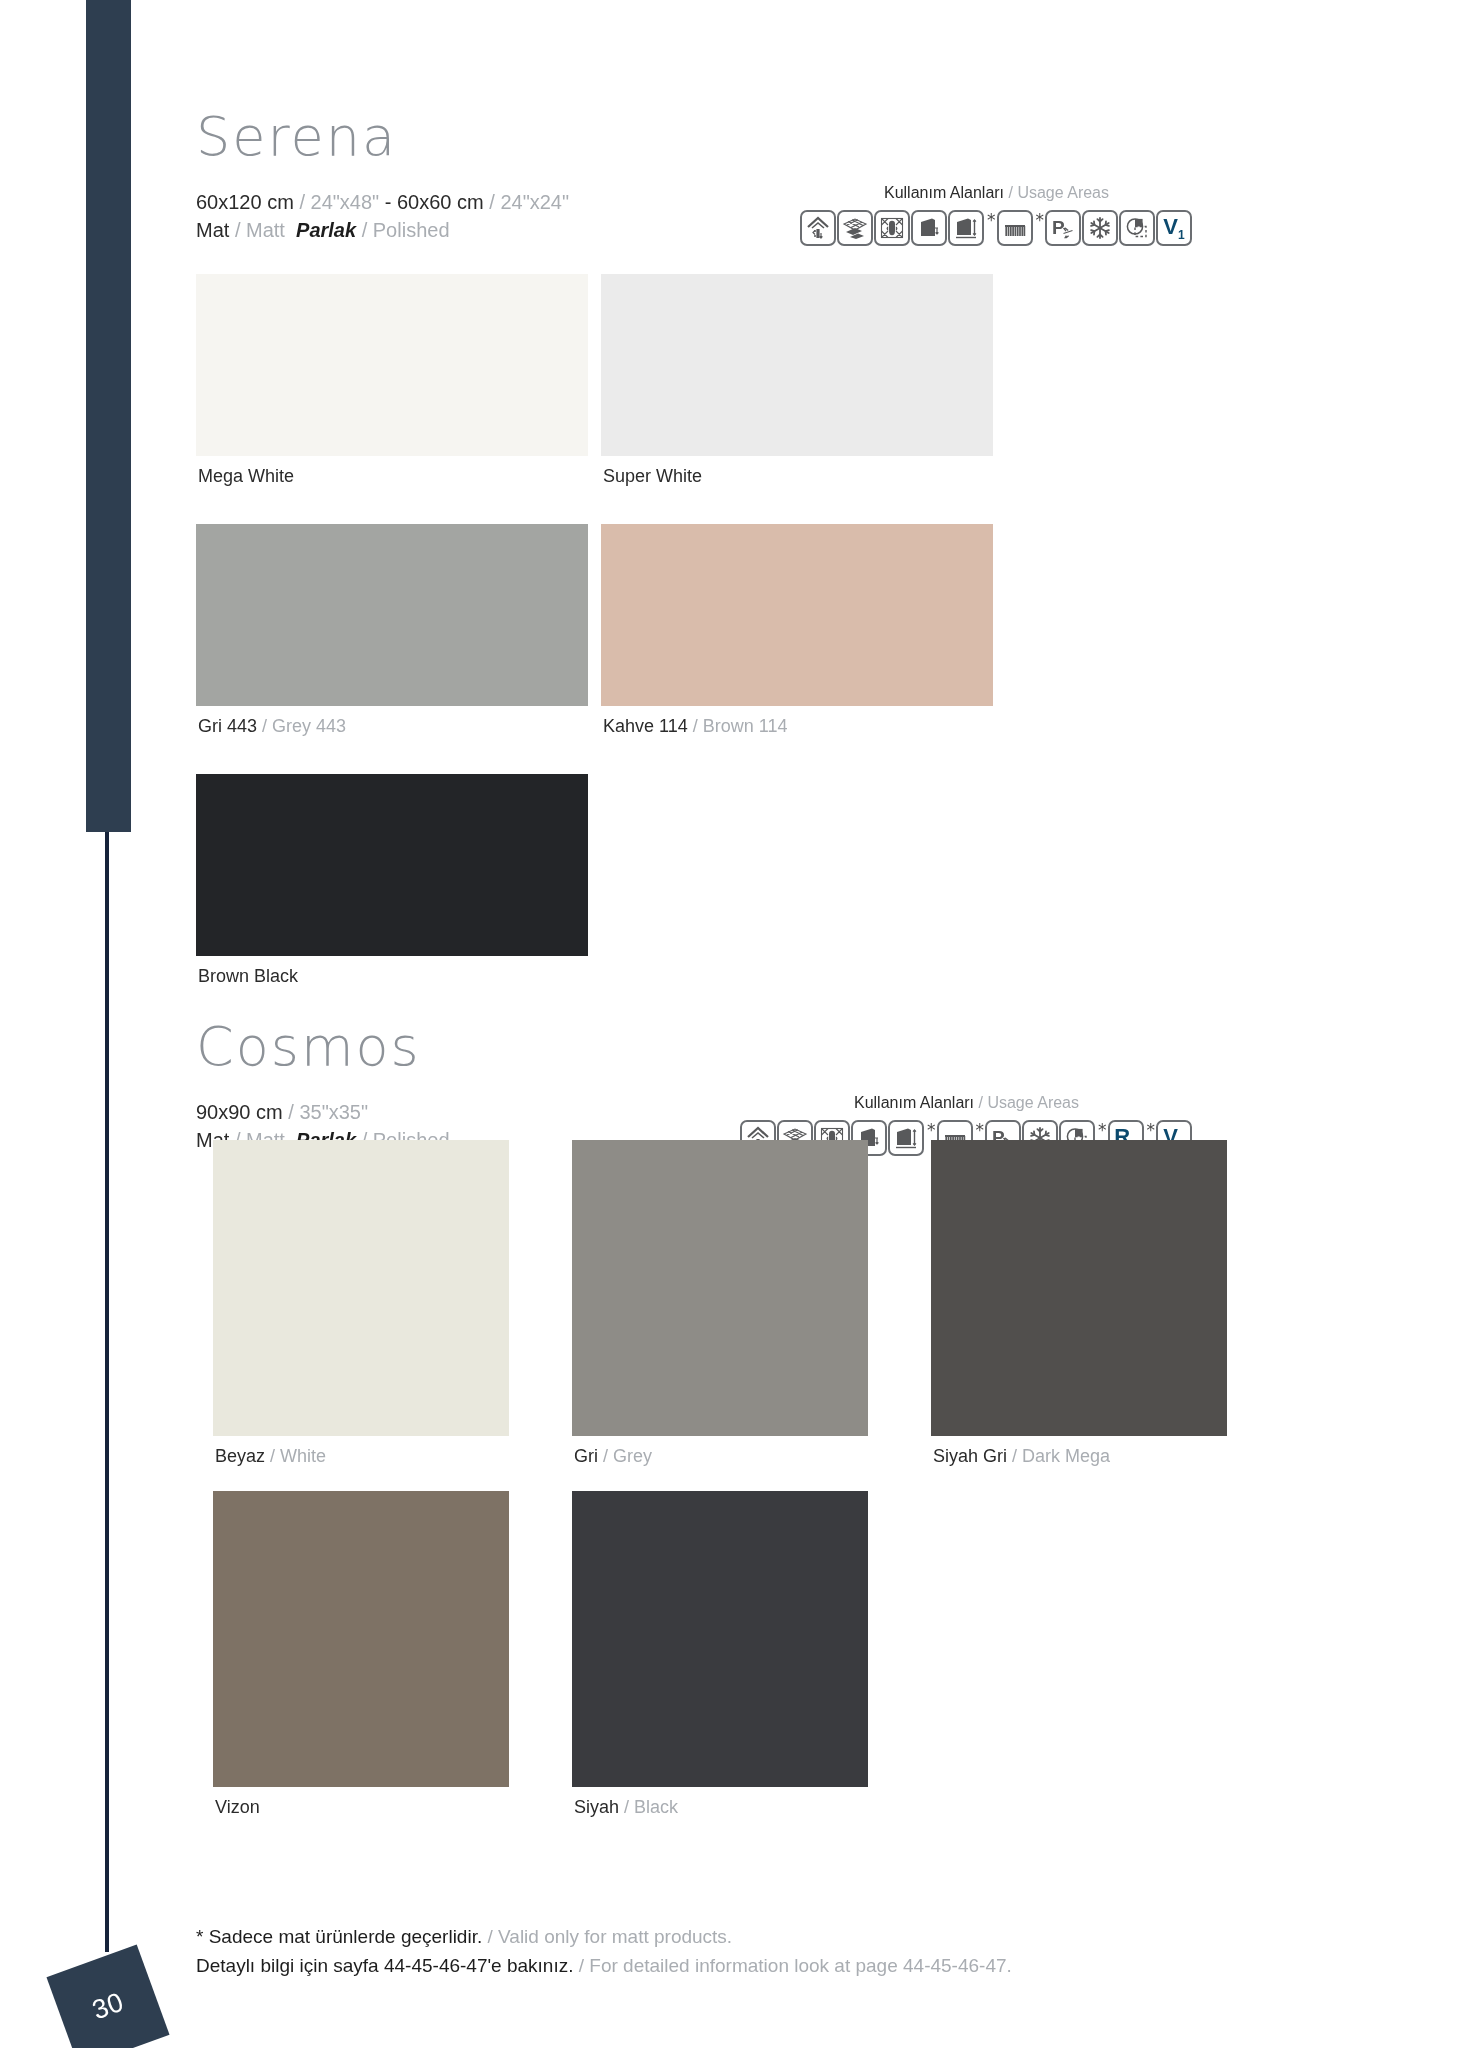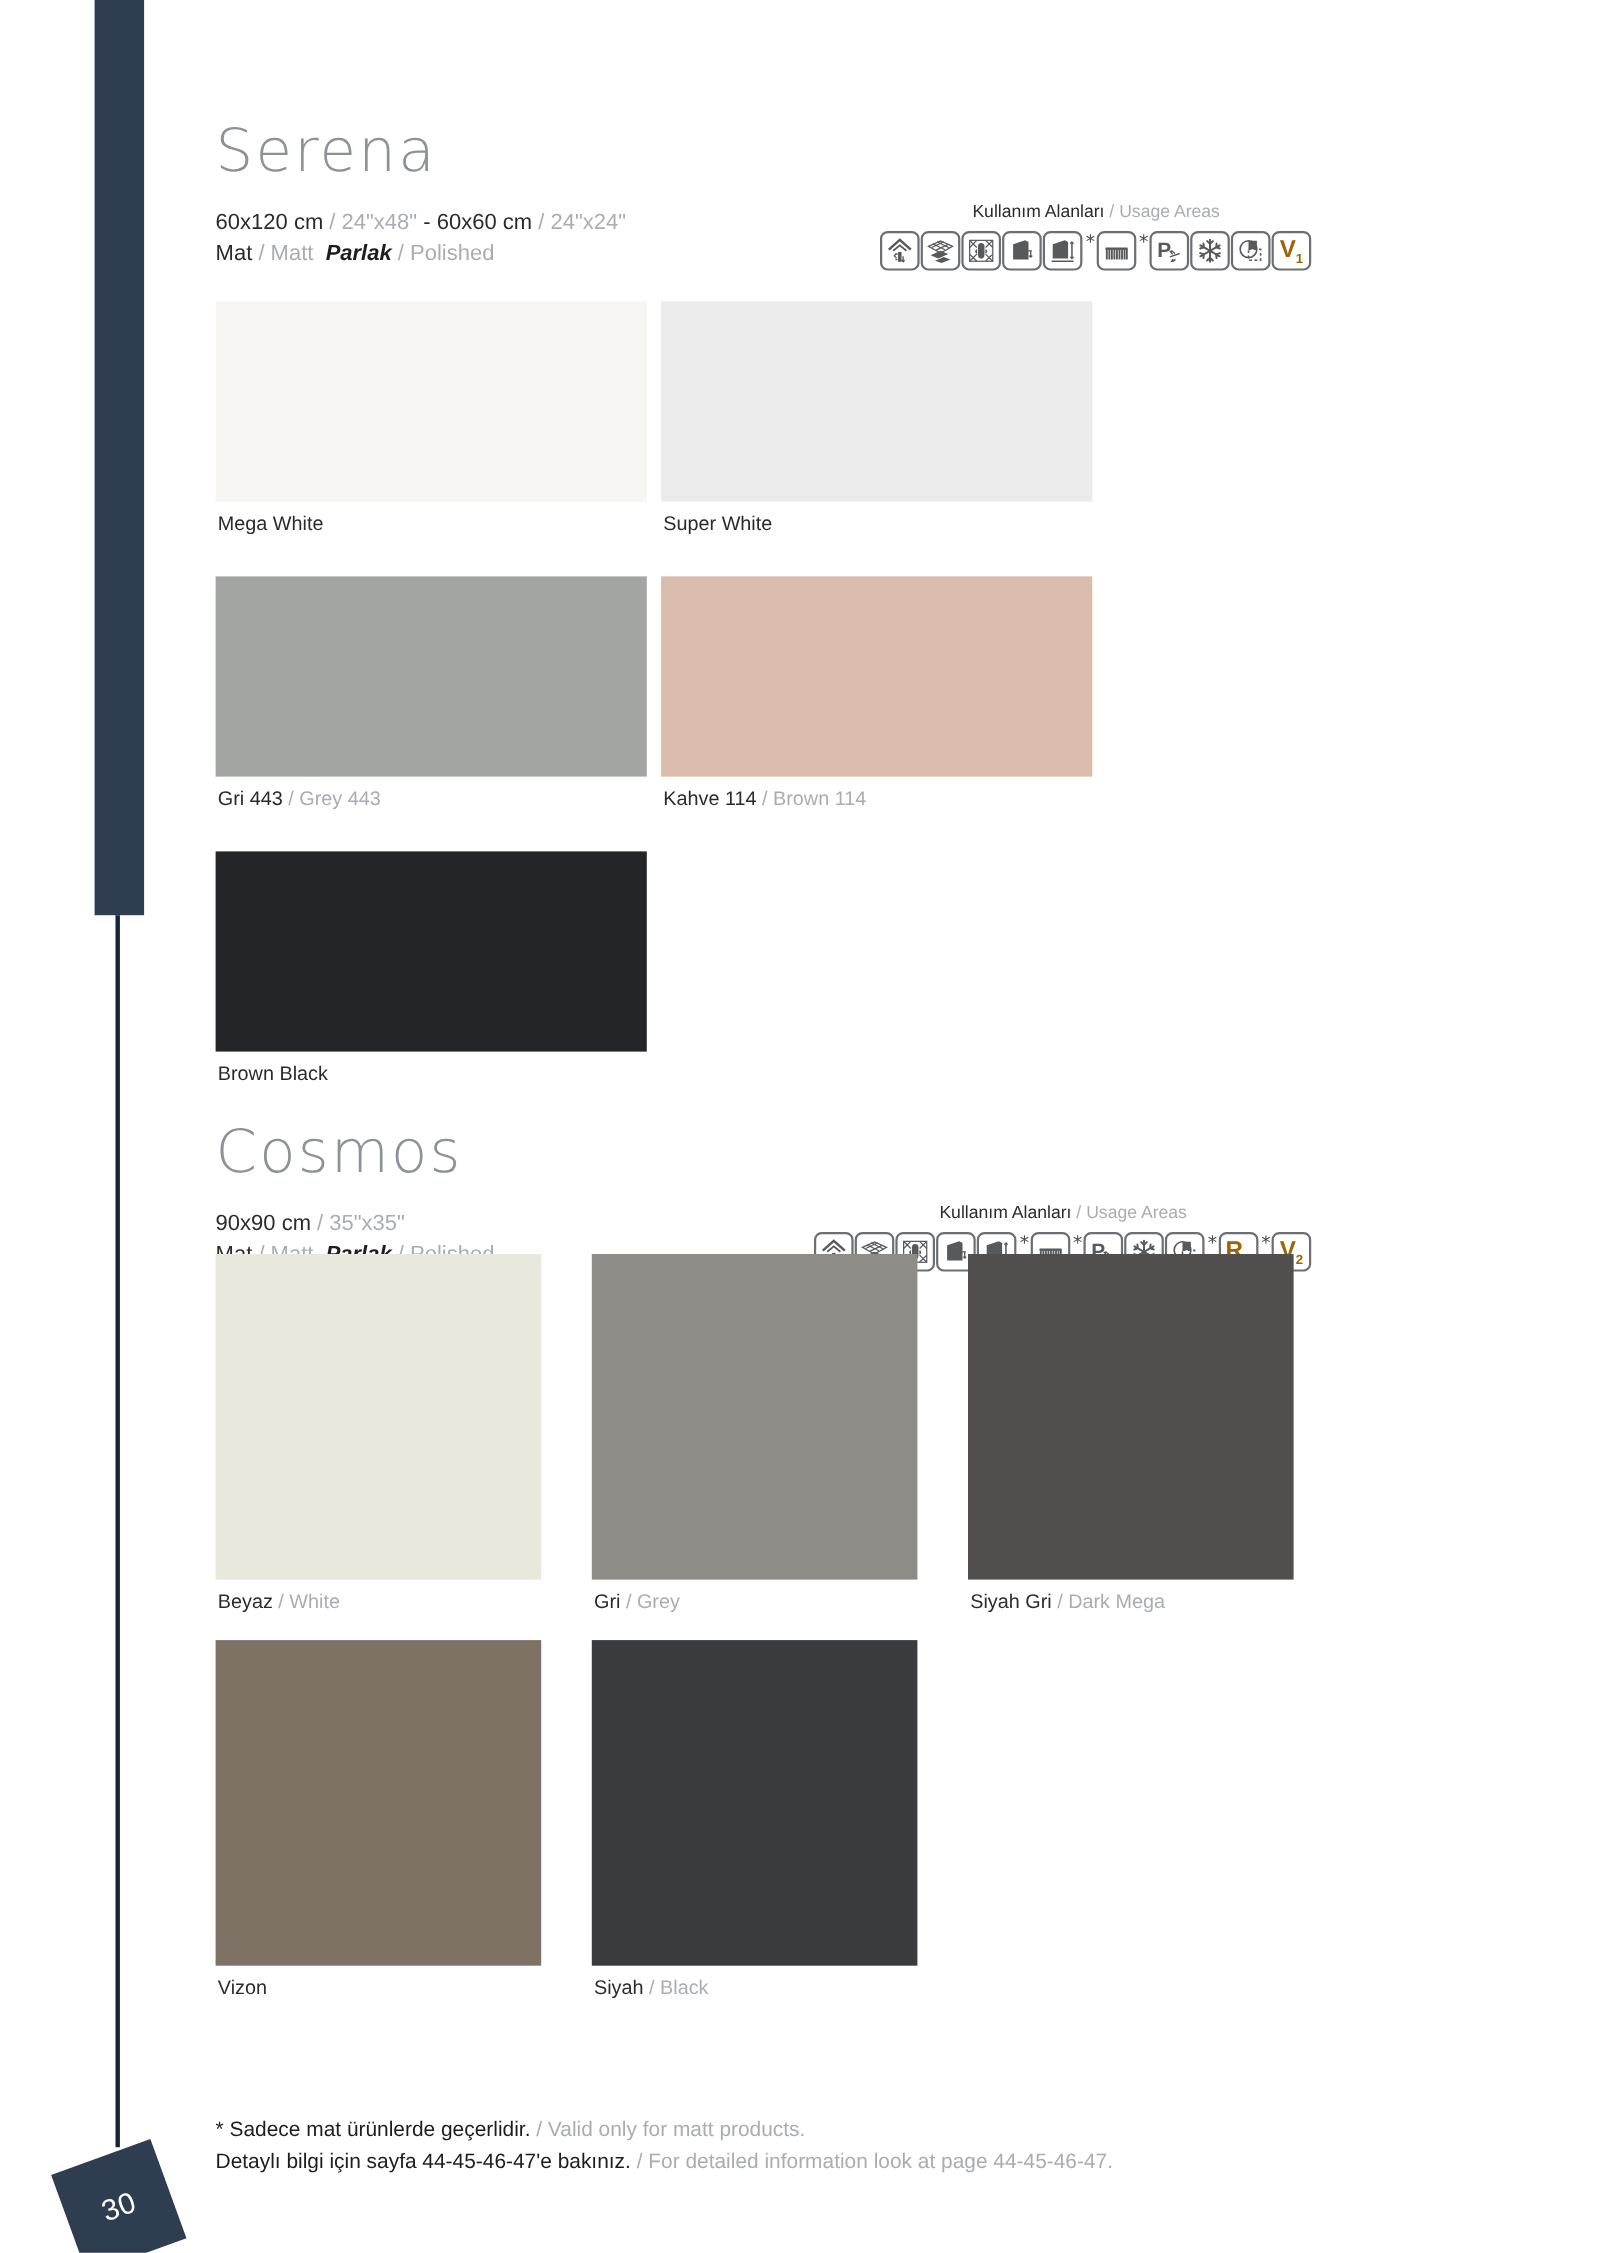--- a/index.html
+++ b/index.html
@@ -141,21 +141,21 @@
     font-size: 17px;
     color: #4a4a4a;
     line-height: 1;
     align-self: flex-start;
     margin: 2px 1px 0 2px;
     font-family: "DejaVu Sans", sans-serif;
   }
   .icon-text {
     font-size: 22px;
     font-weight: 700;
-    color: #a16207;
+    color: #0c4a6e;
     font-family: "Liberation Sans", sans-serif;
   }
   .icon-text sub {
     font-size: 12px;
     font-weight: 700;
   }
 
   
   .swatch-grid {
     position: absolute;
@@ -173,21 +173,21 @@
   .grid-cosmos {
     top: 1140px;
     width: 1060px;
     column-gap: 46px;
   }
 
   .swatch {
     position: relative;
   }
   .swatch-serena { width: 392px; margin-bottom: 8px; }
-  .swatch-cosmos { width: 296px; margin-bottom: 8px; }
+  .swatch-cosmos { width: 296px; margin-bottom: 8px; margin-left: 17px; }
 
   .chip-serena {
     width: 392px;
     height: 182px;
   }
   .chip-cosmos {
     width: 296px;
     height: 296px;
   }
   .chip {

